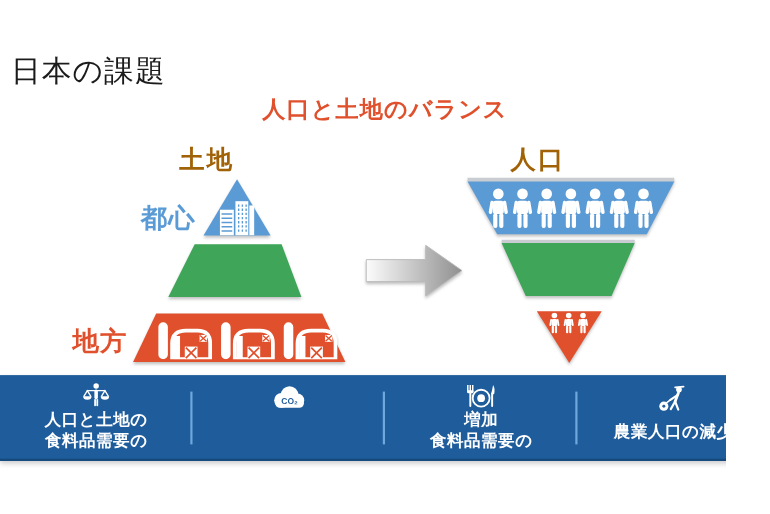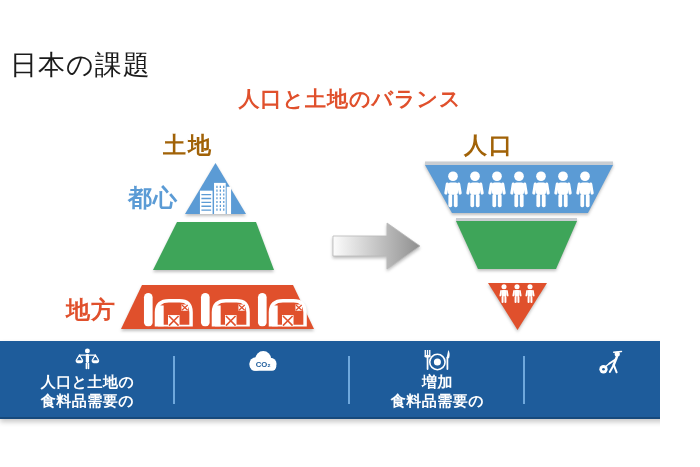--- a/index.html
+++ b/index.html
@@ -199,20 +199,25 @@
         <g stroke="#fff" fill="none" stroke-linecap="round">
           <path d="M22 10 L18.6 18.8" stroke-width="2.8"></path>
           <path d="M21.3 12.2 L13.8 17.2" stroke-width="2.2"></path>
           <path d="M13.8 17.2 L8.6 21.4" stroke-width="1.6"></path>
           <path d="M18.6 18.8 L14.2 26.6" stroke-width="2.2"></path>
           <path d="M18.6 18.8 L21.8 27" stroke-width="2.2"></path>
         </g>
         <circle cx="7.2" cy="23.6" r="4.6" fill="#fff"></circle>
         <circle cx="7.2" cy="23.6" r="1.5" fill="#1E5C9B"></circle>
       </svg>
+      <div class="cap-wrap">
+          <div class="cap">
+        <span>農業人口の減少</span>
+      </div>
+        </div>
     </div>
 
     <div class="divider d1"></div>
     <div class="divider d2"></div>
     <div class="divider d3"></div>
   </div>
 
 </div>
 
 </body></html>

